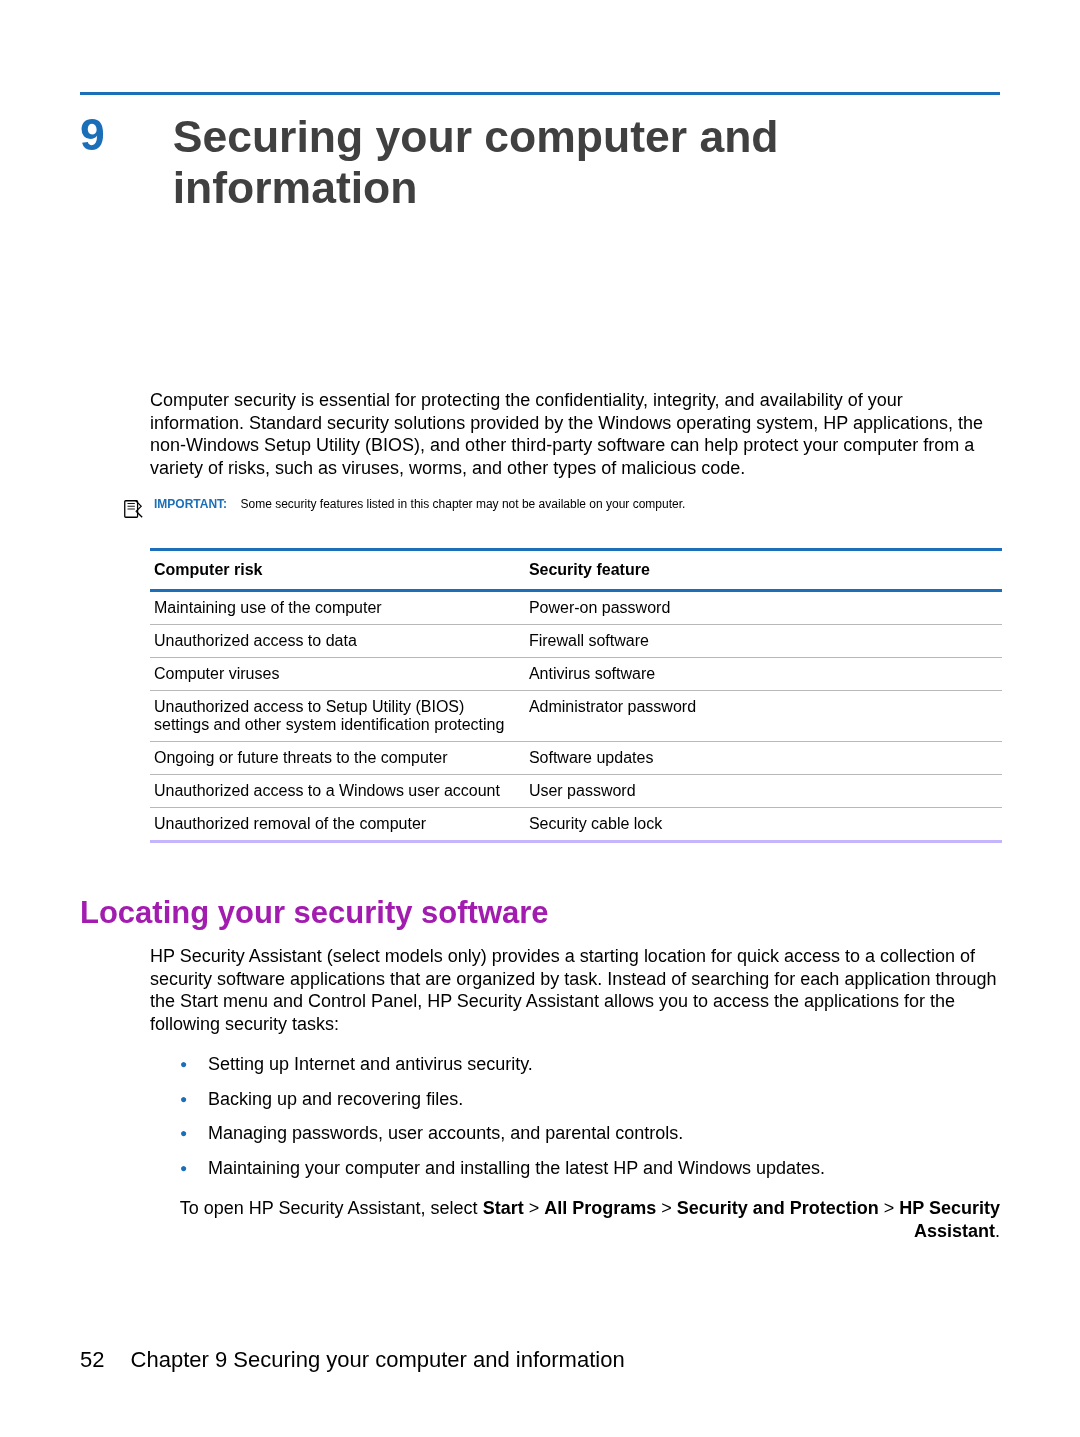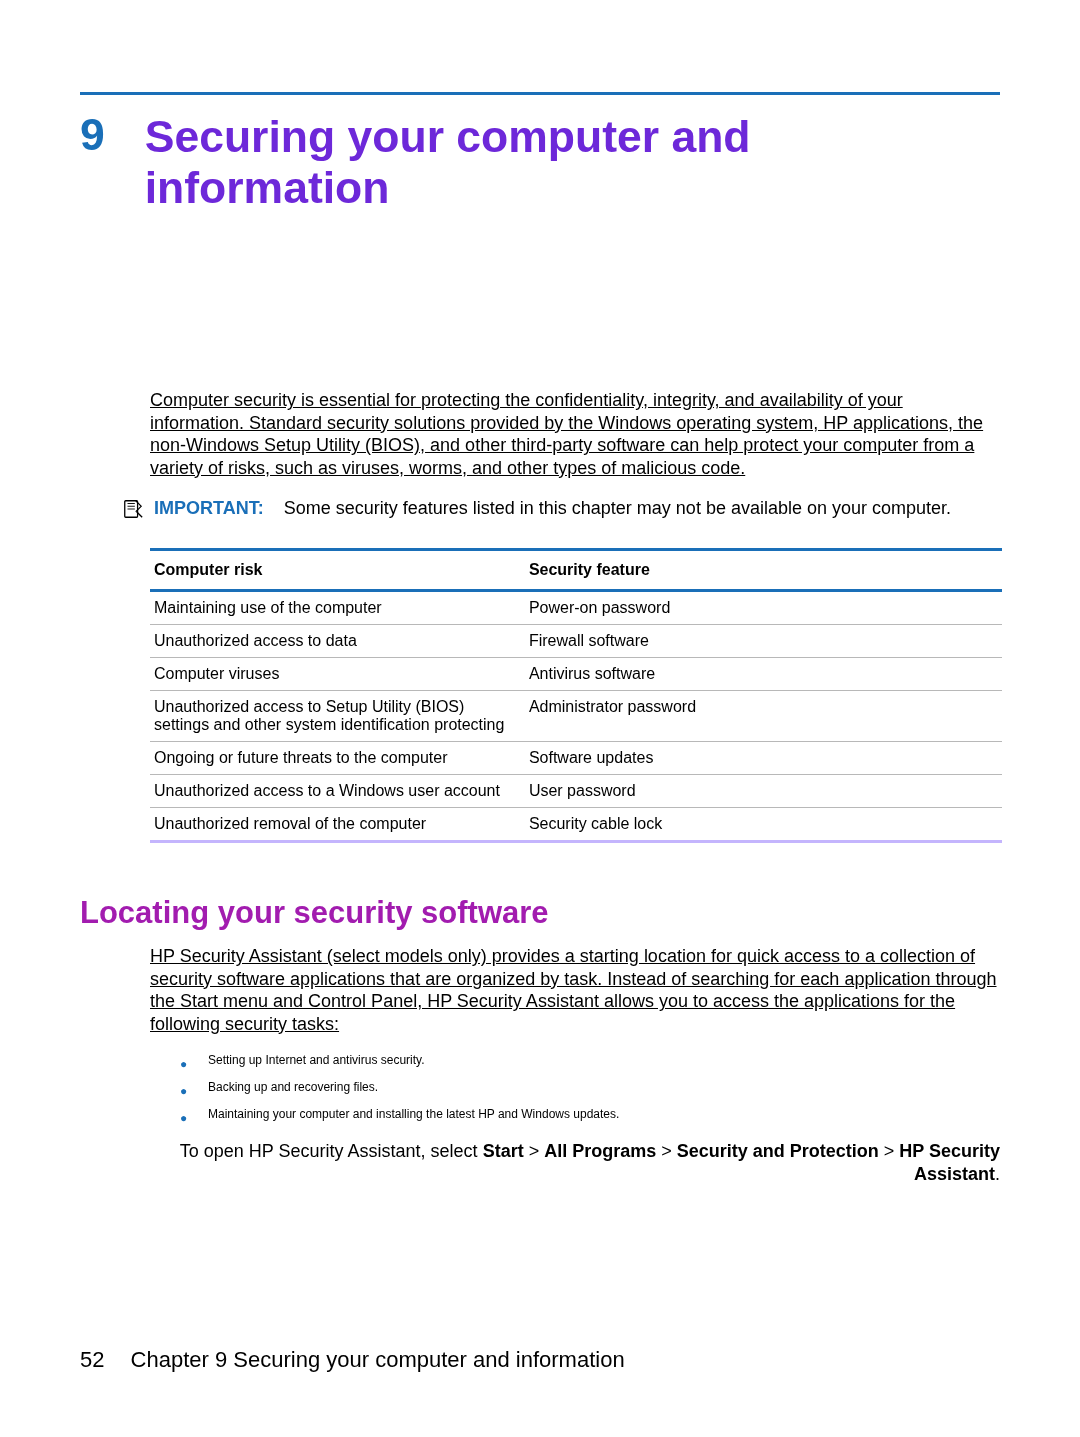--- a/index.html
+++ b/index.html
@@ -28,49 +28,49 @@
       gap: 40px;
       margin-bottom: 176px;
     }
     .chapter-number {
       color: #1a6fb8;
       font-size: 44.5px;
       font-weight: bold;
       line-height: 1.1;
     }
     .chapter-title {
-      color: #6d28d9;
+      color: #404040;
       font-size: 44.5px;
       font-weight: bold;
       line-height: 1.15;
+      margin-left: 28px;
     }
     .indented-block {
       margin-left: 70px;
     }
     .para {
       font-size: 18px;
       line-height: 1.25;
       margin-bottom: 18px;
-      text-decoration: underline;
     }
     .note-row {
       display: flex;
       align-items: flex-start;
       gap: 10px;
       margin-left: 42px;
       margin-bottom: 28px;
     }
     .note-icon {
       flex: 0 0 auto;
       width: 22px;
       height: 22px;
       margin-top: 1px;
     }
     .note-text {
-      font-size: 18px;
+      font-size: 12px;
       line-height: 1.25;
     }
     .note-label {
       color: #1a6fb8;
       font-weight: bold;
     }
     .risk-table {
       margin-left: 70px;
       width: 852px;
       border-collapse: collapse;
@@ -109,21 +109,21 @@
       margin-bottom: 14px;
     }
     .bullets {
       list-style: none;
       margin-left: 30px;
       margin-bottom: 18px;
     }
     .bullets li {
       position: relative;
       padding-left: 28px;
-      font-size: 12px;
+      font-size: 18px;
       line-height: 1.25;
       margin-bottom: 12px;
     }
     .bullets li::before {
       content: "●";
       color: #1a6fb8;
       position: absolute;
       left: 0;
       top: 0;
       font-size: 12px;
@@ -219,20 +219,21 @@
   </table>
 
   <h2 class="section-heading">Locating your security software</h2>
 
   <div class="indented-block">
     <p class="para">HP Security Assistant (select models only) provides a starting location for quick access to a collection of security software applications that are organized by task. Instead of searching for each application through the Start menu and Control Panel, HP Security Assistant allows you to access the applications for the following security tasks:</p>
 
     <ul class="bullets">
       <li>Setting up Internet and antivirus security.</li>
       <li>Backing up and recovering files.</li>
+      <li>Managing passwords, user accounts, and parental controls.</li>
       <li>Maintaining your computer and installing the latest HP and Windows updates.</li>
     </ul>
 
     <p class="open-path">
       <span>To open HP Security Assistant, select </span><span class="bold">Start</span><span> &gt; </span><span class="bold">All Programs</span><span> &gt; </span><span class="bold">Security and Protection</span><span> &gt; </span><span class="bold">HP Security Assistant</span><span>.</span>
     </p>
   </div>
 </div>
 
 <div class="footer">

